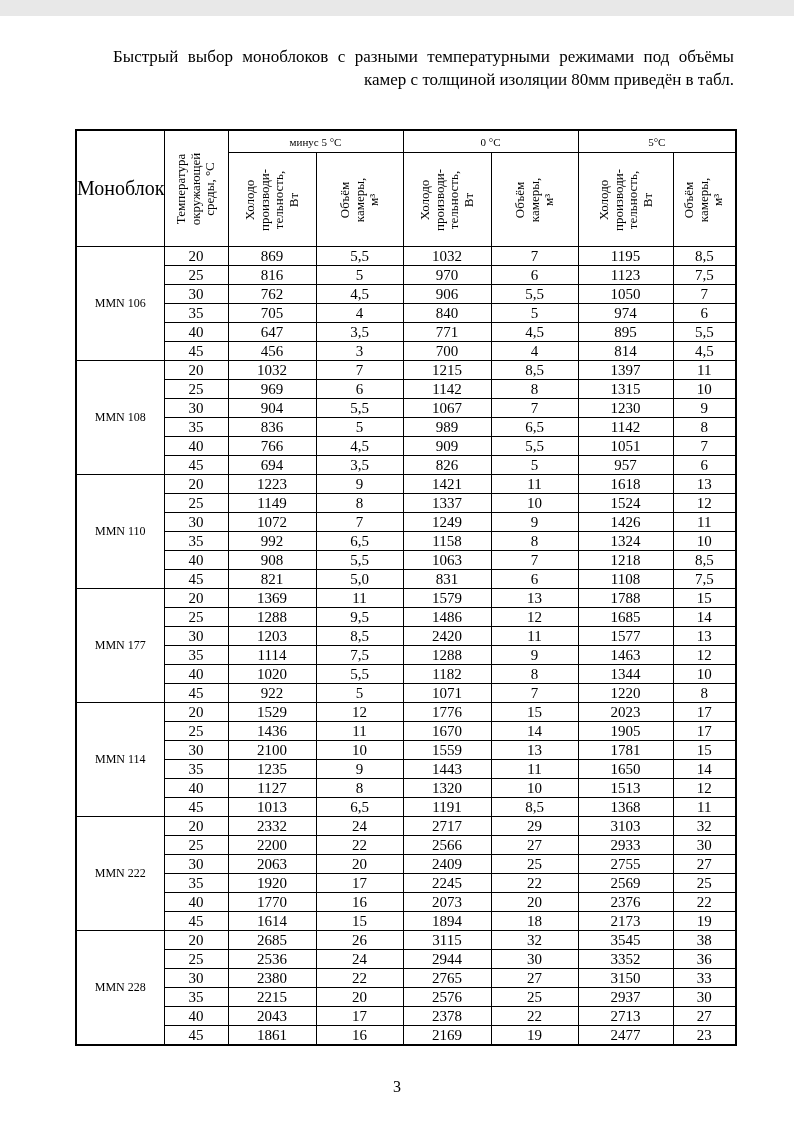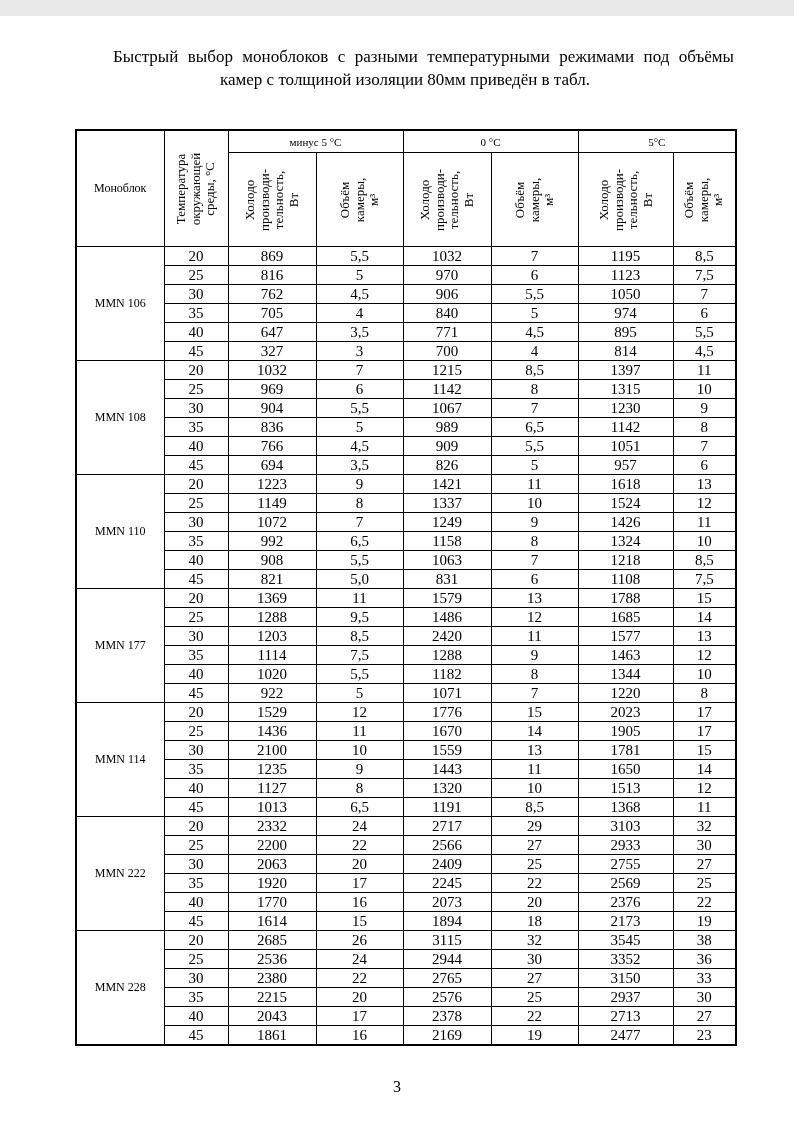--- a/index.html
+++ b/index.html
@@ -19,41 +19,41 @@
     top: 29px;
     width: 658px;
     font-size: 17px;
     line-height: 23px;
   }
   .intro-line1 {
     text-indent: 37px;
     text-align: justify;
     text-align-last: justify;
   }
-  .intro-line2 { text-align: center; }
+  .intro-line2 { text-align: right; }
 
   table.data-table {
     position: absolute;
     left: 75px;
     top: 113px;
     width: 660px;
     border-collapse: collapse;
     table-layout: fixed;
     border: 2px solid #000;
   }
   .data-table th, .data-table td {
     border: 1px solid #000;
     padding: 0;
     text-align: center;
     vertical-align: middle;
     font-weight: normal;
     overflow: hidden;
   }
   .group-h { height: 21px; font-size: 11px; }
-  .monoblock-h { font-size: 12px; }
+  .monoblock-h { font-size: 20px; }
   .vrow th { height: 93px; }
   .vcell { position: relative; }
   .rot {
     position: absolute;
     left: 50%;
     top: 50%;
     transform: translate(-50%, -50%) rotate(-90deg);
     transform-origin: center center;
     white-space: pre;
     text-align: center;
@@ -183,21 +183,21 @@
           <td>40</td>
           <td>647</td>
           <td>3,5</td>
           <td>771</td>
           <td>4,5</td>
           <td>895</td>
           <td>5,5</td>
         </tr>
         <tr>
           <td>45</td>
-          <td>327</td>
+          <td>456</td>
           <td>3</td>
           <td>700</td>
           <td>4</td>
           <td>814</td>
           <td>4,5</td>
         </tr>
         <tr>
           <td rowspan="6" class="model-cell">MMN 108</td>
           <td>20</td>
           <td>1032</td>

